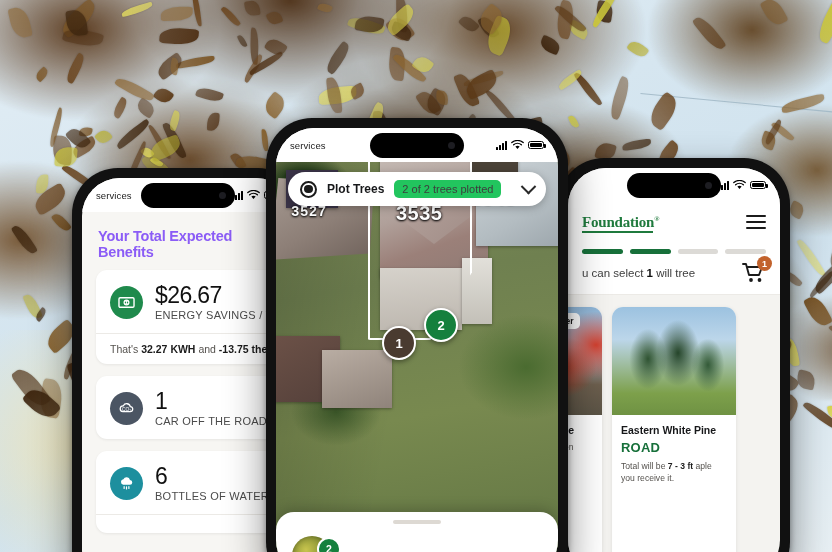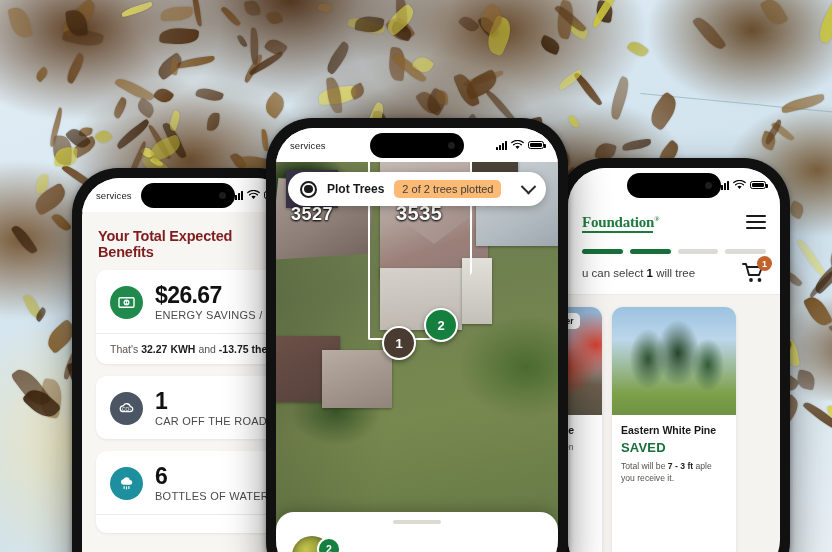--- a/index.html
+++ b/index.html
@@ -90,36 +90,36 @@
   .bars i { width:2px; background:#000; border-radius:.5px; display:block; }
   .bars i:nth-child(1){height:3px}.bars i:nth-child(2){height:5px}
   .bars i:nth-child(3){height:7px}.bars i:nth-child(4){height:9px}
   .batt { width:16px; height:8.5px; border:1.3px solid #000; border-radius:2.5px; position:relative; }
   .batt::after{content:"";position:absolute;right:-3px;top:2.2px;width:1.6px;height:4px;background:#000;border-radius:0 1px 1px 0;}
   .batt i { position:absolute; inset:1.2px; background:#000; border-radius:1px; display:block; }
 
   
   #phone-left .screen { background:#f7f6f3; display:flex; flex-direction:column; }
   .benefits-title {
-    font-size:14.5px; font-weight:bold; color:#7f1d1d;
+    font-size:14.5px; font-weight:bold; color:#8b5cf6;
     padding:16px 16px 10px 16px; letter-spacing:-.2px;
   }
   .benefit-card {
     background:#fff; border-radius:11px; margin:0 14px 12px 14px;
     box-shadow:0 1px 3px rgba(0,0,0,.07);
     overflow:hidden; flex:none;
   }
   .bc-main { display:flex; align-items:center; gap:12px; padding:13px 14px 12px 14px; }
   .bc-icon { width:33px; height:33px; border-radius:50%; flex:none;
              display:flex; align-items:center; justify-content:center; color:#fff; }
   .bc-icon.green { background:#1f8a4c; }
   .bc-icon.slate { background:#4b5563; }
   .bc-icon.teal  { background:#1d8f9e; }
   .bc-text { min-width:0; }
-  .bc-value { font-size:23px; font-weight:bold; color:#111; line-height:1.05; letter-spacing:-.6px; }
+  .bc-value { font-size:23px; font-weight:normal; color:#111; line-height:1.05; letter-spacing:-.6px; }
   .bc-label { font-size:11px; color:#4b4b4b; letter-spacing:.25px; white-space:nowrap; margin-top:2px; }
   .bc-foot { border-top:1px solid #eceae6; padding:9px 14px; font-size:10.5px; color:#55524e; white-space:nowrap; }
   .bc-foot b { color:#1b1b1b; }
 
   
   #phone-center .screen { display:flex; flex-direction:column; background:#fff; }
   .map-header {
     height:44px; display:flex; align-items:center; padding:0 14px; flex:none;
     background:#fff; position:relative;
   }
@@ -162,21 +162,21 @@
   }
   .plot-bar {
     position:absolute; left:12px; right:12px; top:10px; height:34px;
     background:#fff; border-radius:18px; display:flex; align-items:center;
     padding:0 12px; gap:10px; box-shadow:0 2px 8px rgba(0,0,0,.25); z-index:4;
   }
   .radio-dot { width:17px; height:17px; border-radius:50%; border:2px solid #1b1b1b;
                display:flex; align-items:center; justify-content:center; flex:none; }
   .radio-dot i { width:8.5px; height:8.5px; border-radius:50%; background:#1b1b1b; display:block; }
   .plot-label { font-size:12px; font-weight:bold; color:#17181a; }
-  .plot-count { font-size:11px; color:#3d3d3d; background:#fdba74; border-radius:5px; padding:3px 8px; white-space:nowrap; }
+  .plot-count { font-size:11px; color:#3d3d3d; background:#22c55e; border-radius:5px; padding:3px 8px; white-space:nowrap; }
   .chev { margin-left:auto; width:11px; height:11px; border-right:2px solid #2a2a2a;
           border-bottom:2px solid #2a2a2a; transform:rotate(45deg) translate(-2px,-2px); flex:none; }
   .pin {
     position:absolute; width:34px; height:34px; border-radius:50%;
     border:2.5px solid #fff; color:#fff; font-size:13px; font-weight:bold;
     display:flex; align-items:center; justify-content:center;
     box-shadow:0 2px 5px rgba(0,0,0,.4); z-index:3;
   }
   .pin.brown { background:#4a3b30; }
   .pin.green { background:#15803d; }
@@ -673,21 +673,21 @@
           <div class="tname">aple</div>
           <div class="tprice"></div>
           <div class="tdesc"> when</div>
         </div>
       </div>
 
       <div class="tcard main">
         <div class="tphoto pine"></div>
         <div class="tinfo">
           <div class="tname">Eastern White Pine</div>
-          <div class="tprice">SAVED</div>
+          <div class="tprice">ROAD</div>
           <div class="tdesc"><span>Total will be </span><b>7 - 3 ft</b><span> aple you receive it.</span></div>
         </div>
       </div>
     </div>
 
   </div>
 </div>
 
 <div class="phone" id="phone-center">
   <div class="screen">
@@ -725,21 +725,21 @@
       <div class="roof" style="left:118px;top:22px;width:80px;height:60px;background:linear-gradient(135deg,#b8a6a0,#a08c86);clip-path:polygon(50% 0,100% 50%,50% 100%,0 50%);"></div>
       <div class="roof" style="left:104px;top:106px;width:82px;height:62px;background:linear-gradient(175deg,#d6d2cb,#bcb6ae);"></div>
       <div class="roof" style="left:200px;top:-8px;width:100px;height:92px;background:linear-gradient(150deg,#cfd6da,#b3bcc1 60%,#99a3a9);"></div>
       <div class="roof" style="left:196px;top:-16px;width:46px;height:54px;background:#4a4237;"></div>
       <div class="roof" style="left:186px;top:96px;width:30px;height:66px;background:linear-gradient(180deg,#e2e0da,#c3c0b8);"></div>
       <div class="roof" style="left:-12px;top:174px;width:76px;height:66px;background:linear-gradient(150deg,#6d5248,#54403a);"></div>
       <div class="roof" style="left:46px;top:188px;width:70px;height:58px;background:linear-gradient(160deg,#b9ada3,#8f837a);"></div>
 
       <div class="lot-outline" style="left:92px;top:-10px;width:104px;height:188px;border-top:none;clip-path:polygon(0 0,100% 0,100% 64%,60% 100%,0 100%);"></div>
 
-      <div class="num" style="left:15px;top:42px;font-size:18px;">3527</div>
+      <div class="num" style="left:15px;top:42px;font-size:14px;font-family:Liberation Mono, monospace;">3527</div>
       <div class="num" style="left:120px;top:40px;font-size:20px;">3535</div>
       <div class="num" style="left:196px;top:25px;font-size:19px;">3545</div>
 
       <div class="pin brown" style="left:106px;top:164px;">1</div>
       <div class="pin green" style="left:148px;top:146px;">2</div>
 
       <div class="plot-bar">
         <span class="radio-dot">
             <i></i>
           </span>

